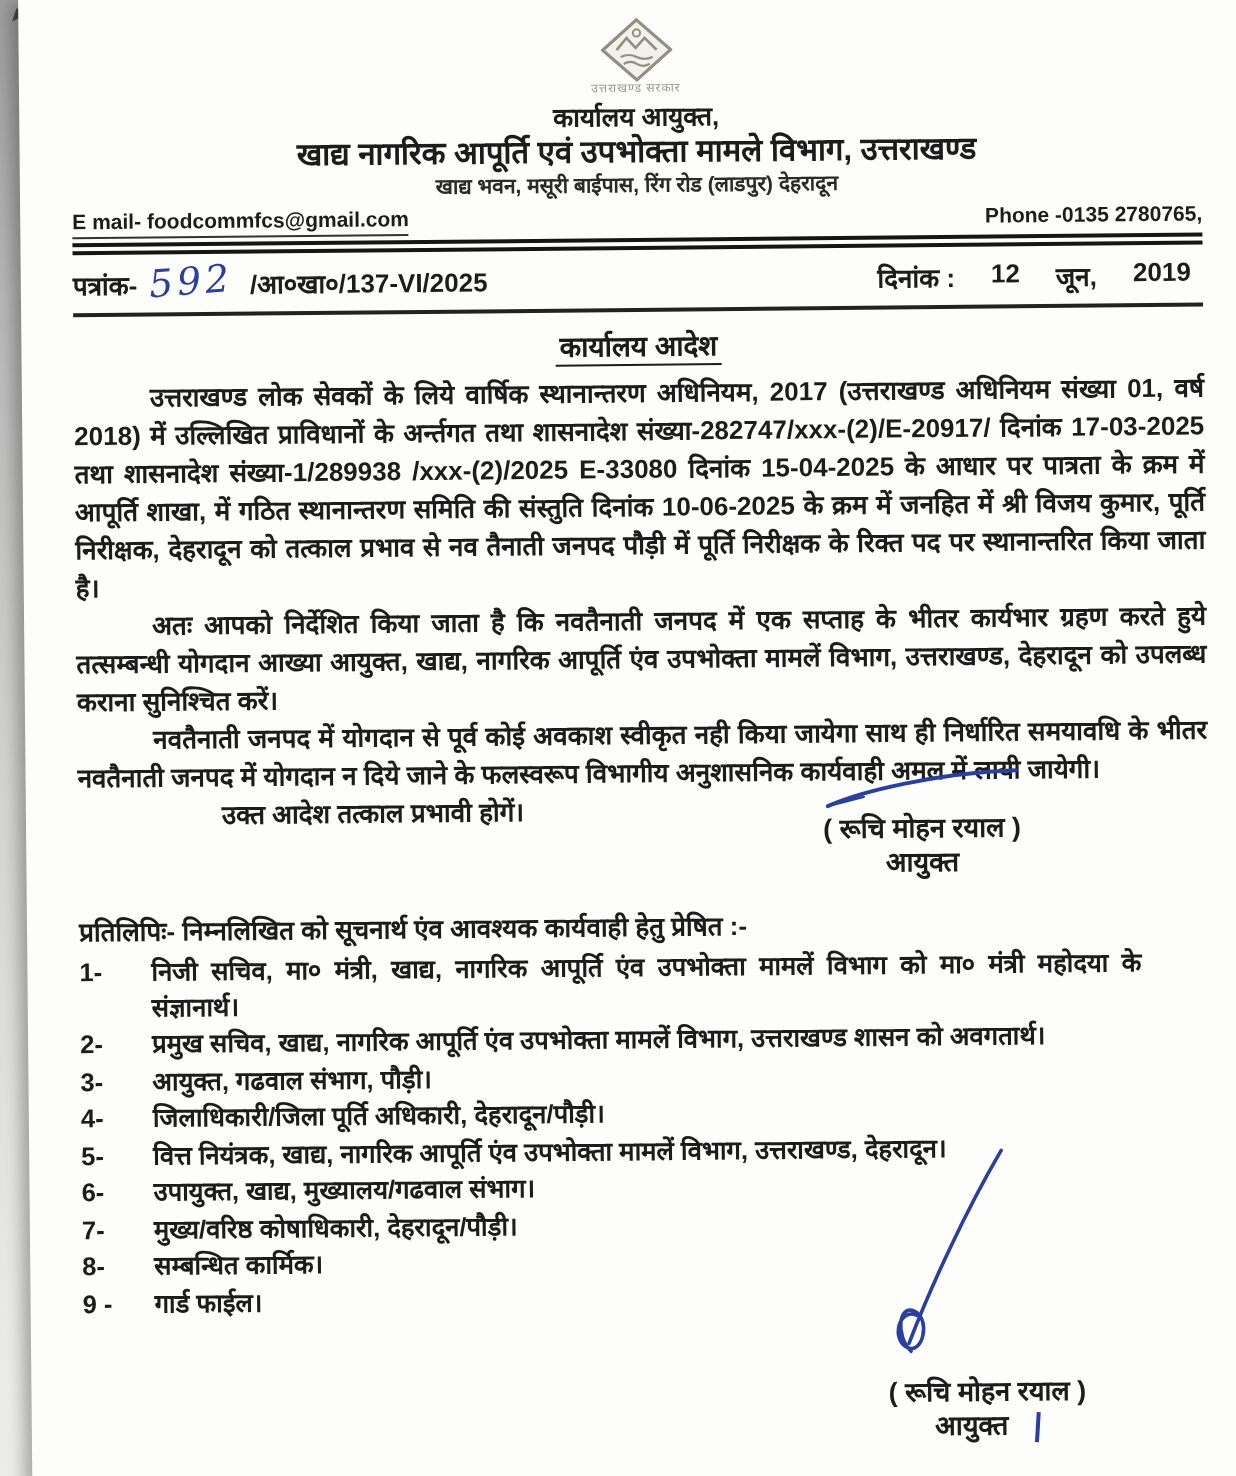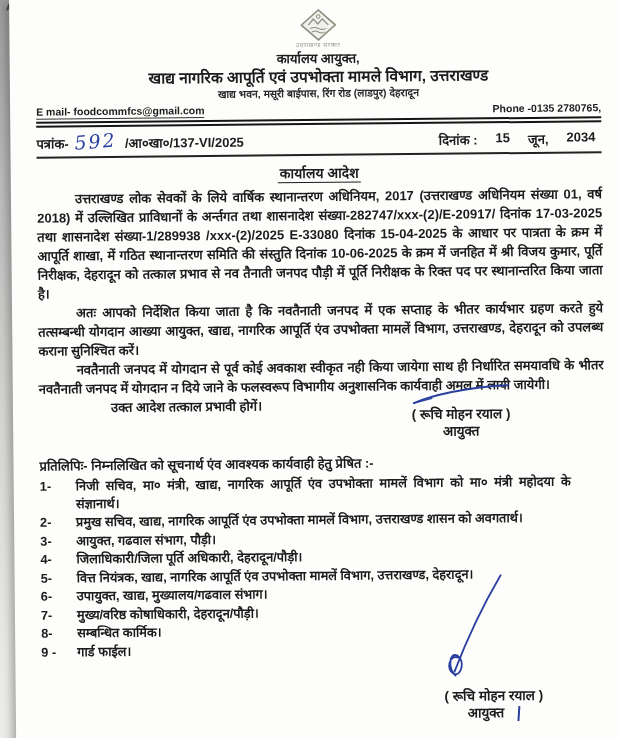--- a/index.html
+++ b/index.html
@@ -77,23 +77,23 @@
     </div>
 
     <div class="rule-double"></div>
 
     <div class="ref-row">
       <span>पत्रांक-</span>
       <span class="hand">592</span>
       <span>/आ०खा०/137-VI/2025</span>
       <span class="date-group">
         <span>दिनांक :</span>
-        <span>15</span>
+        <span>12</span>
         <span>जून,</span>
-        <span>2034</span>
+        <span>2019</span>
       </span>
     </div>
 
     <div class="center doc-title">
       <span>कार्यालय आदेश</span>
     </div>
 
     <div class="body-text">
       <p class="para">उत्तराखण्ड लोक सेवकों के लिये वार्षिक स्थानान्तरण अधिनियम, 2017 (उत्तराखण्ड अधिनियम संख्या 01, वर्ष 2018) में उल्लिखित प्राविधानों के अर्न्तगत तथा शासनादेश संख्या-282747/xxx-(2)/E-20917/ दिनांक 17-03-2025 तथा शासनादेश संख्या-1/289938 /xxx-(2)/2025 E-33080 दिनांक 15-04-2025 के आधार पर पात्रता के क्रम में आपूर्ति शाखा, में गठित स्थानान्तरण समिति की संस्तुति दिनांक 10-06-2025 के क्रम में जनहित में श्री विजय कुमार, पूर्ति निरीक्षक, देहरादून को तत्काल प्रभाव से नव तैनाती जनपद पौड़ी में पूर्ति निरीक्षक के रिक्त पद पर स्थानान्तरित किया जाता है।</p>
       <p class="para">अतः आपको निर्देशित किया जाता है कि नवतैनाती जनपद में एक सप्ताह के भीतर कार्यभार ग्रहण करते हुये तत्सम्बन्धी योगदान आख्या आयुक्त, खाद्य, नागरिक आपूर्ति एंव उपभोक्ता मामलें विभाग, उत्तराखण्ड, देहरादून को उपलब्ध कराना सुनिश्चित करें।</p>

